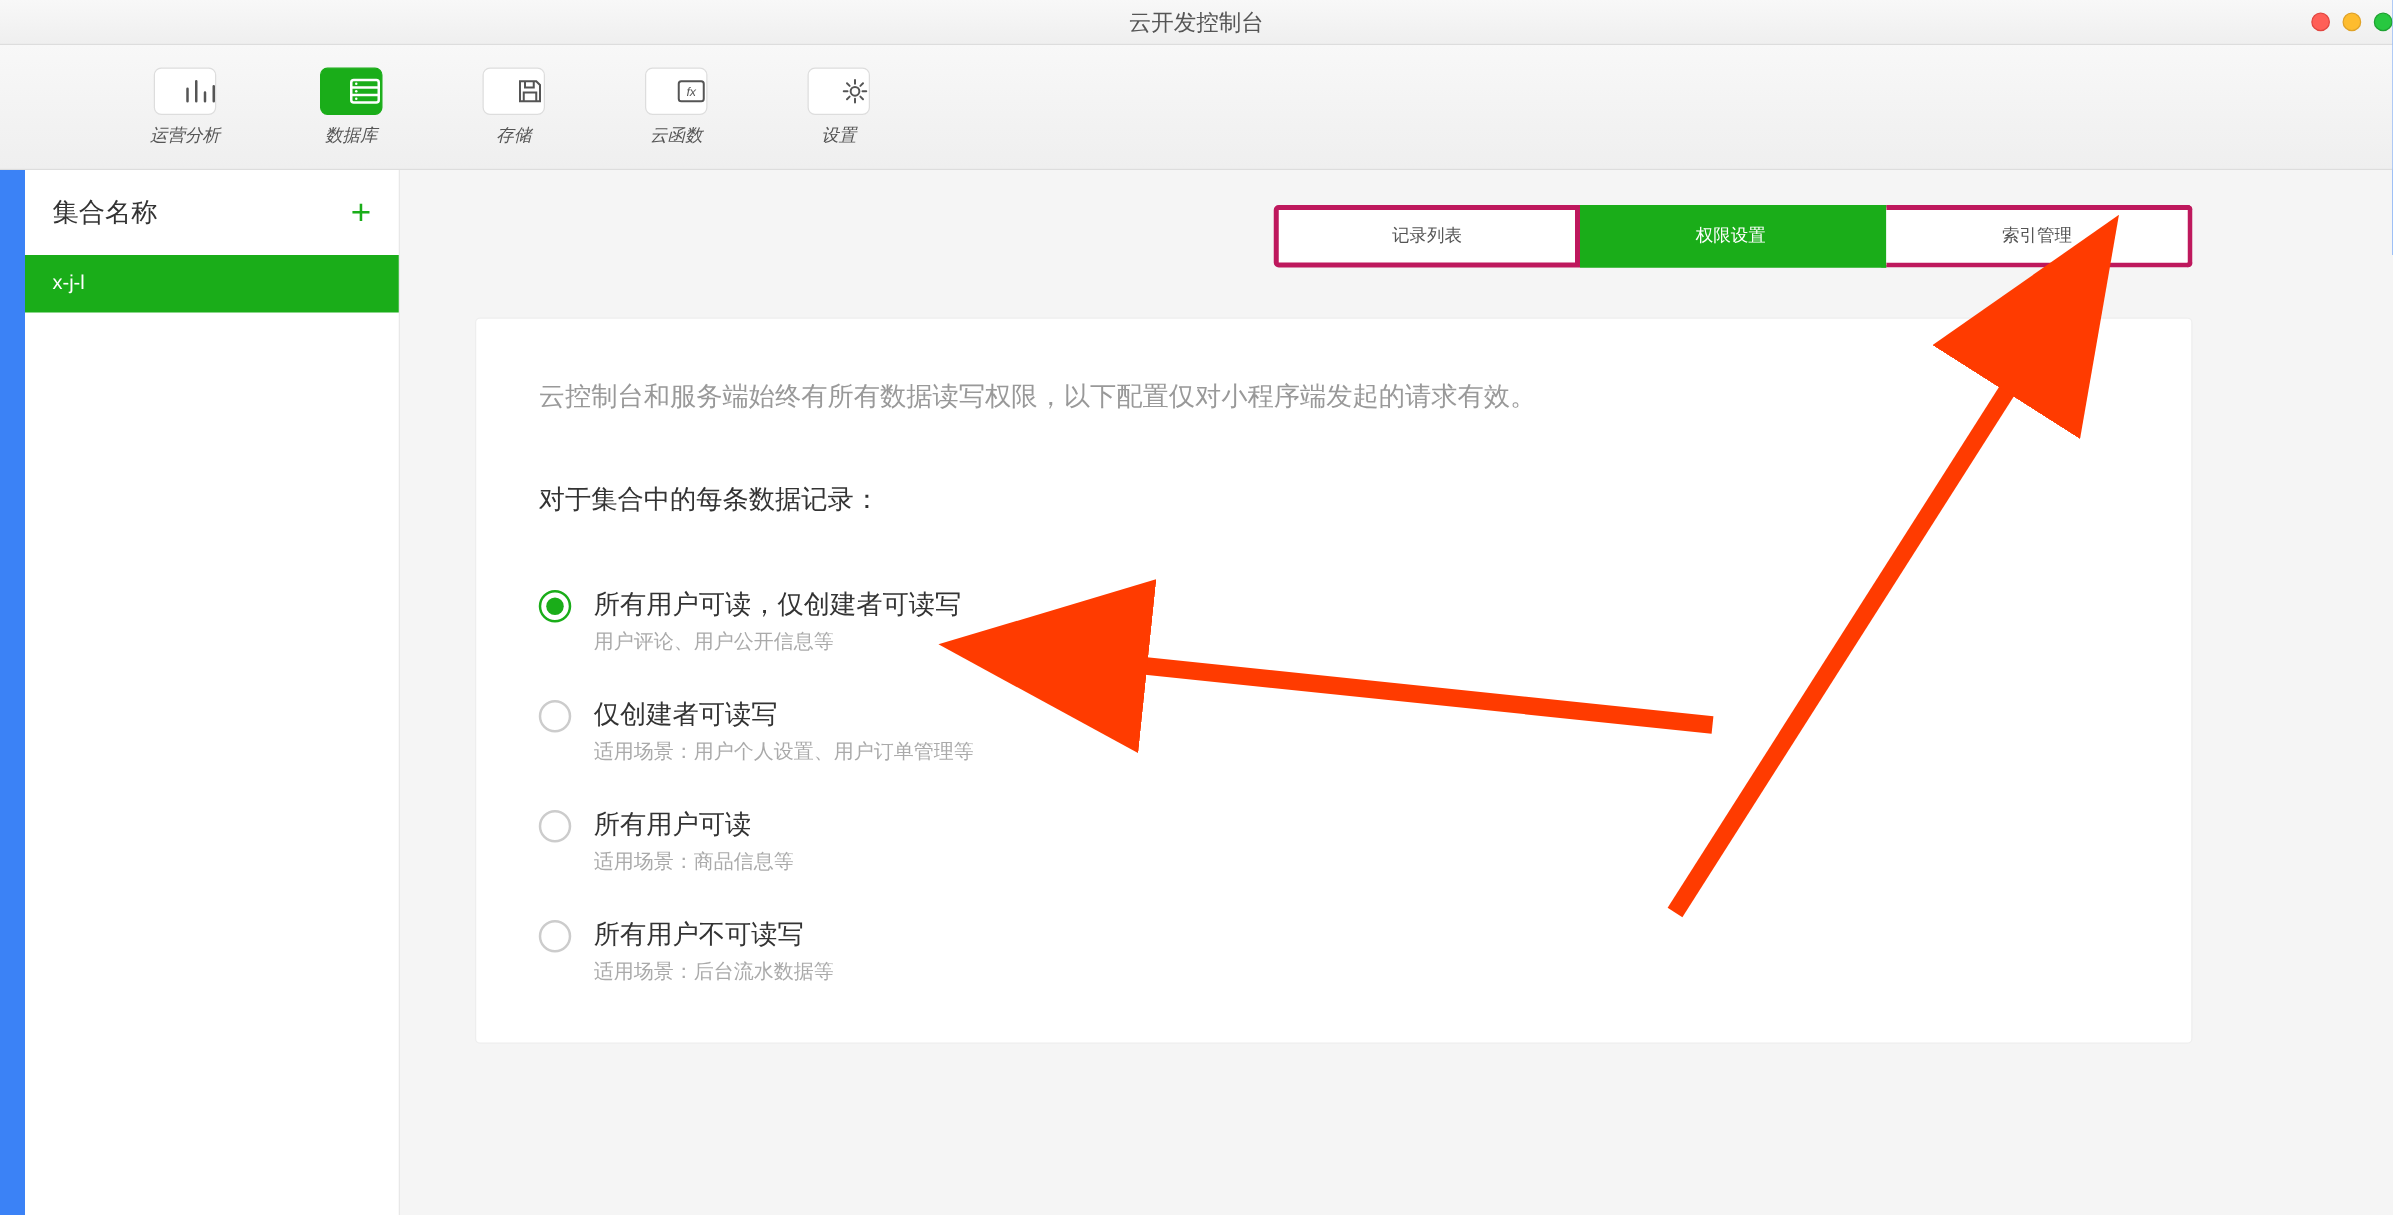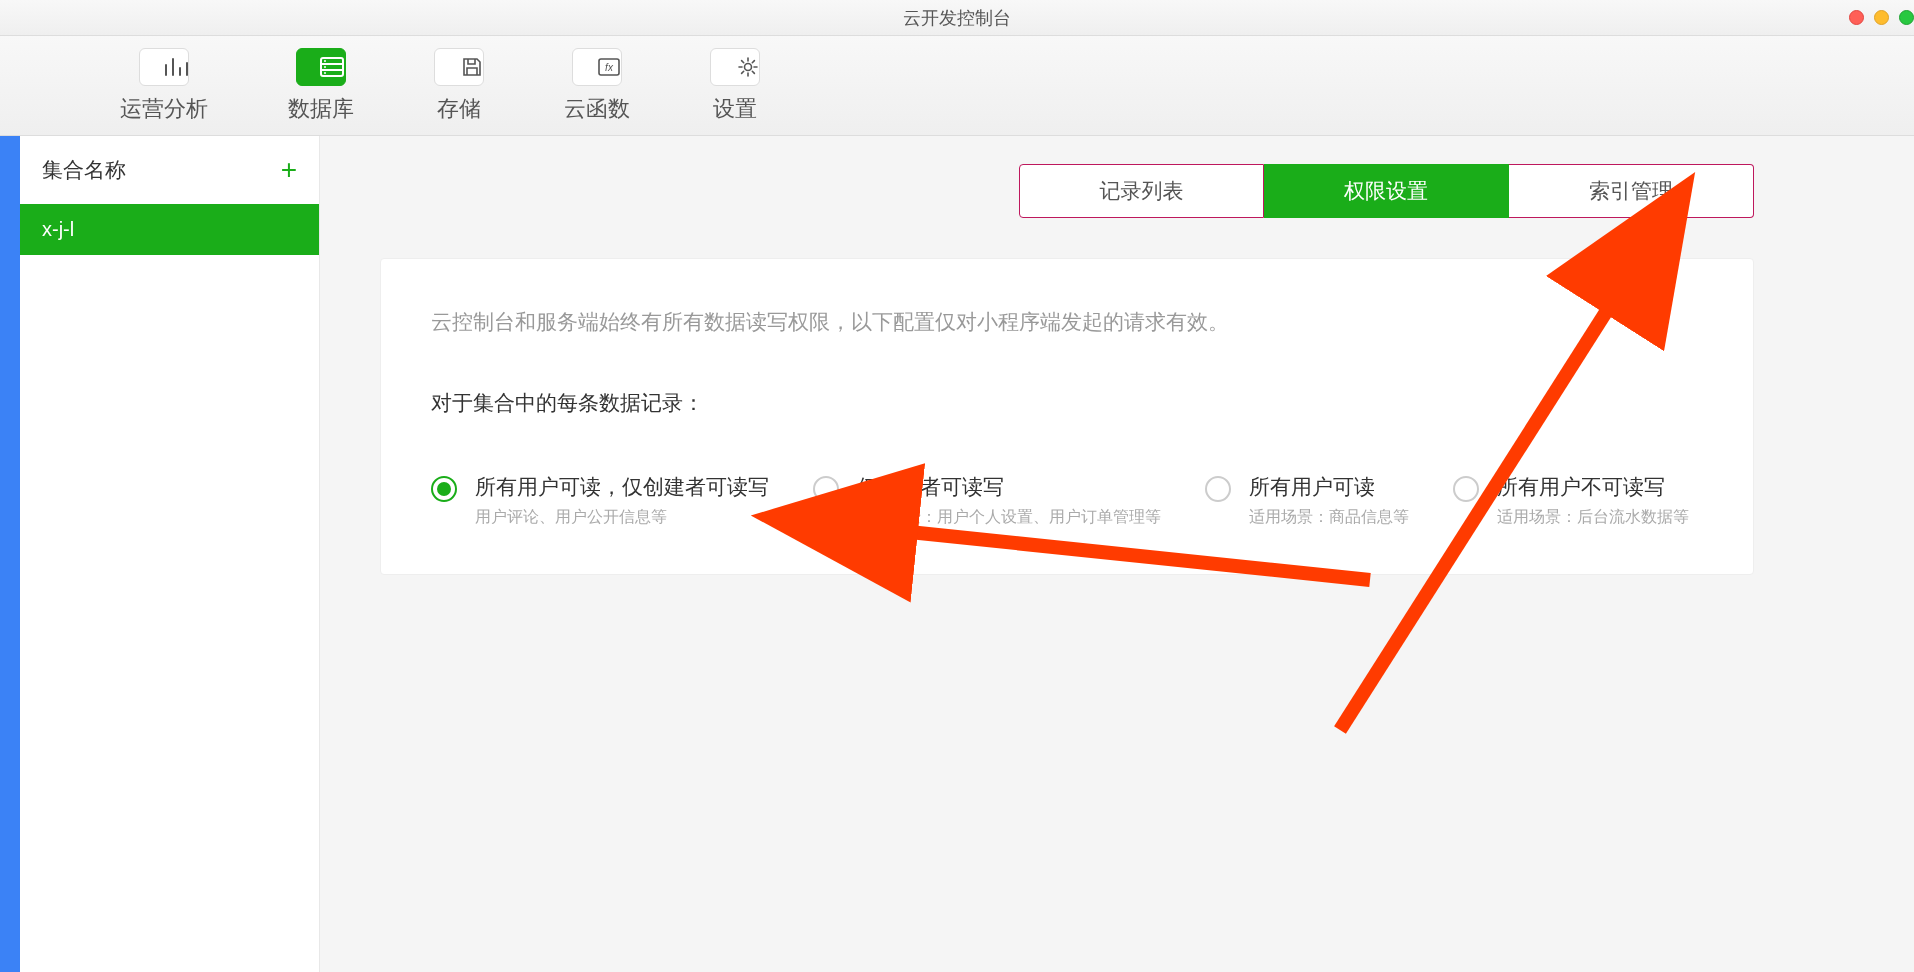--- a/index.html
+++ b/index.html
@@ -48,78 +48,78 @@
       display: flex; flex-direction: column; align-items: center; gap: 8px;
       cursor: pointer;
     }
     .toolbar-icon {
       width: 50px; height: 38px; border-radius: 6px;
       background: #fff; border: 1px solid #ddd;
       display: flex; align-items: center; justify-content: flex-end;
       color: #555;
     }
     .toolbar-icon.active { background: #1aad19; border-color: #1aad19; color: #fff; }
-    .toolbar-label { font-size: 22px; color: #555; }
+    .toolbar-label { font-size: 14px; color: #555; font-style: italic; }
     .content-area {
       display: flex;
       height: calc(100% - 136px);
       background: #3b82f6;
       padding-left: 20px;
     }
     .sidebar {
       width: 300px;
       background: #fff;
       border-right: 1px solid #e8e8e8;
     }
     .sidebar-header {
       display: flex; align-items: center; justify-content: space-between;
       padding: 18px 22px;
       font-size: 21px; color: #333;
     }
     .plus-icon { color: #1aad19; font-size: 28px; cursor: pointer; font-weight: 300; }
     .collection-item {
-      padding: 14px 22px; font-size: 20px; color: #fff;
+      padding: 14px 22px; font-size: 16px; color: #fff;
       background: #1aad19; cursor: pointer;
     }
     .main {
       flex: 1;
       padding: 0;
       background: #f5f5f5;
       display: flex; flex-direction: column;
       position: relative;
     }
     .tabs-row {
       display: flex; justify-content: flex-end;
       padding: 28px 160px 0 0;
       gap: 0;
     }
     .tab {
       min-width: 245px; text-align: center;
-      padding: 12px 30px; font-size: 21px;
-      background: #fff; border: 1px solid #be185d;
+      padding: 12px 30px; font-size: 14px;
+      background: #fff; border: 4px solid #be185d;
       cursor: pointer; color: #555;
     }
     .tab + .tab { border-left: none; }
     .tab.active { background: #1aad19; color: #fff; border-color: #1aad19; }
     .tab:first-child { border-radius: 4px 0 0 4px; }
     .tab:last-child { border-radius: 0 4px 4px 0; }
     .panel {
       margin: 40px 160px 40px 60px;
       background: #fff;
       border: 1px solid #eee;
       border-radius: 4px;
       padding: 46px 50px;
     }
     .panel-note {
       color: #999; font-size: 21px; margin-bottom: 50px; line-height: 1.6;
     }
     .panel-heading {
       color: #333; font-size: 21px; margin-bottom: 56px;
     }
-    .radio-group { display: flex; flex-direction: row; gap: 44px; }
+    .radio-group { display: flex; flex-direction: column; gap: 33px; }
     .radio-item { display: flex; align-items: flex-start; gap: 18px; cursor: pointer; }
     .radio-circle {
       width: 26px; height: 26px; border-radius: 50%;
       border: 2px solid #ccc; flex-shrink: 0; margin-top: 3px;
       position: relative;
     }
     .radio-circle.selected { border-color: #1aad19; }
     .radio-circle.selected::after {
       content: ""; position: absolute; left: 50%; top: 50%;
       transform: translate(-50%, -50%);

